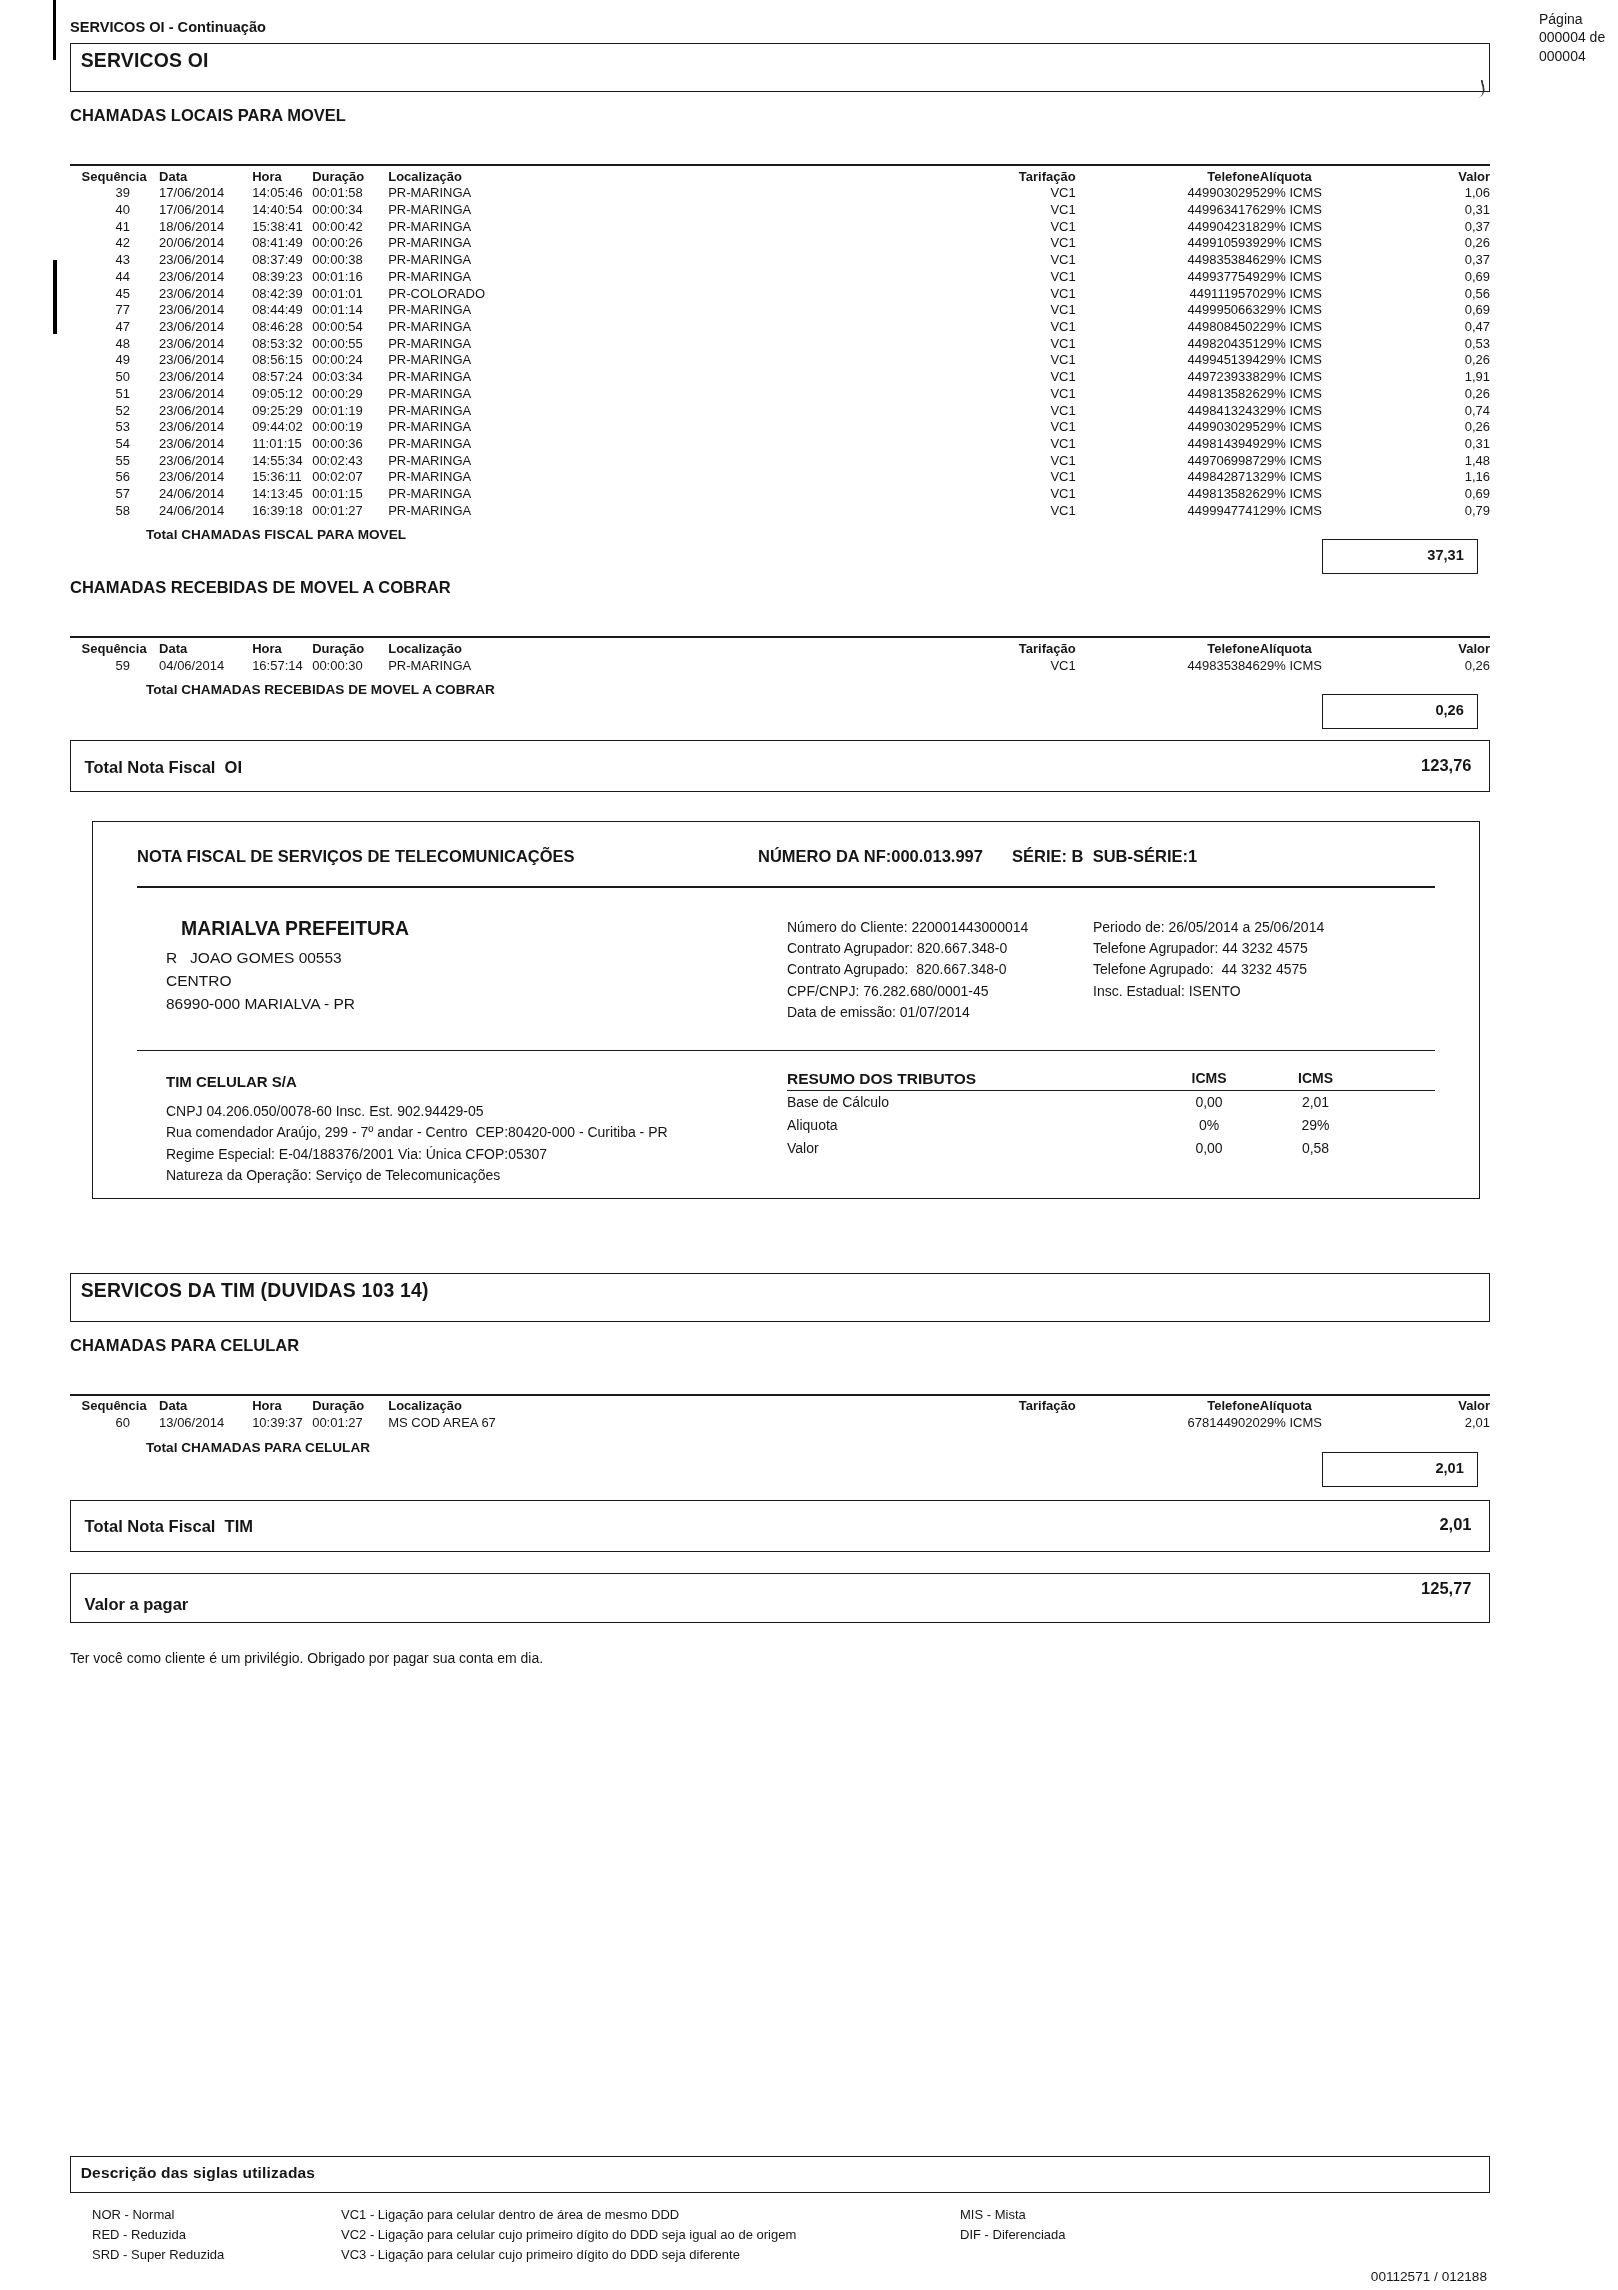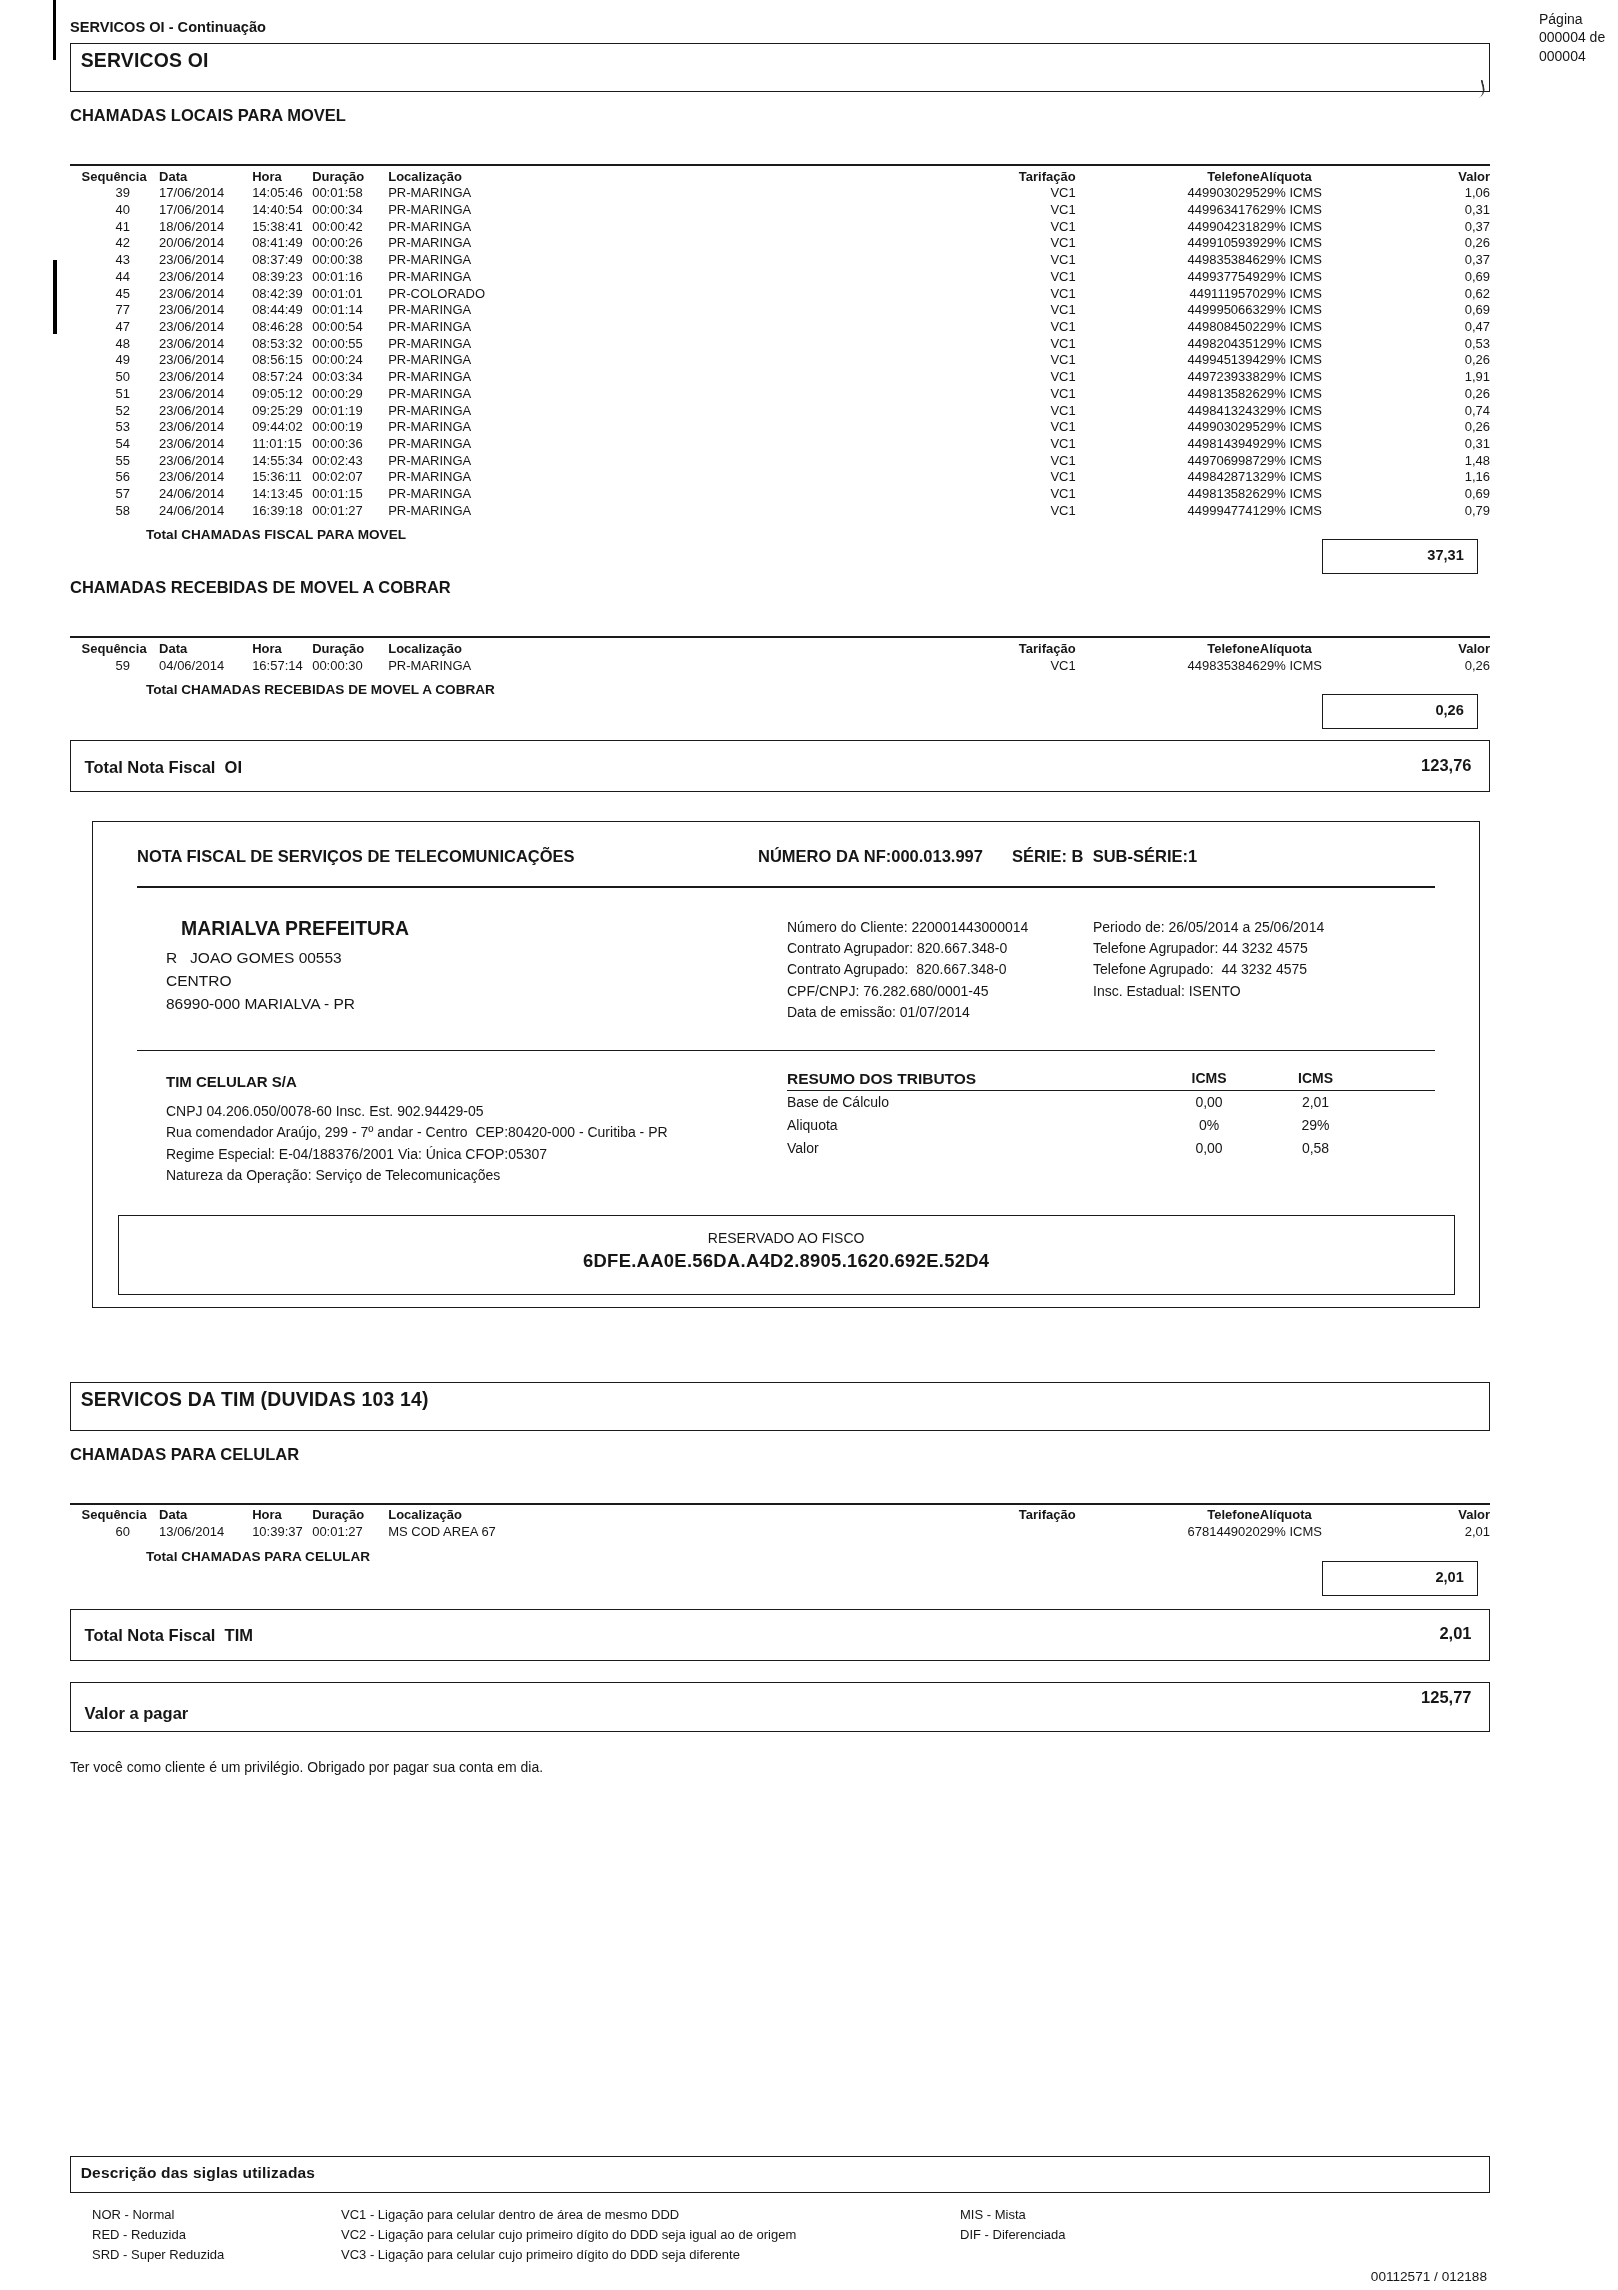--- a/index.html
+++ b/index.html
@@ -210,21 +210,21 @@
         </tr>
         <tr>
           <td class="c-seq">45</td>
           <td class="c-data">23/06/2014</td>
           <td class="c-hora">08:42:39</td>
           <td class="c-dur">00:01:01</td>
           <td class="c-loc">PR-COLORADO</td>
           <td class="c-tar">VC1</td>
           <td class="c-tel">4491119570</td>
           <td class="c-ali">29% ICMS</td>
-          <td class="c-val">0,62</td>
+          <td class="c-val">0,56</td>
         </tr>
         <tr>
           <td class="c-seq">77</td>
           <td class="c-data">23/06/2014</td>
           <td class="c-hora">08:44:49</td>
           <td class="c-dur">00:01:14</td>
           <td class="c-loc">PR-MARINGA</td>
           <td class="c-tar">VC1</td>
           <td class="c-tel">4499950663</td>
           <td class="c-ali">29% ICMS</td>
@@ -499,24 +499,20 @@
               <tr>
                 <td class="t-label">Valor</td>
                 <td class="t-v1">0,00</td>
                 <td class="t-v2">0,58</td>
               </tr>
             </tbody>
         </table>
       </div>
     </div>
 
-    <div class="fisco-box">
-      <div class="fisco-label">RESERVADO AO FISCO</div>
-      <div class="fisco-code">6DFE.AA0E.56DA.A4D2.8905.1620.692E.52D4</div>
-    </div>
   </div>
 
   <div class="title-box stim-box">
     <div class="tb-label">SERVICOS DA TIM (DUVIDAS 103 14)</div>
   </div>
 
   <div class="sec-title">CHAMADAS PARA CELULAR</div>
 
   <table class="call-table">
     <colgroup>

